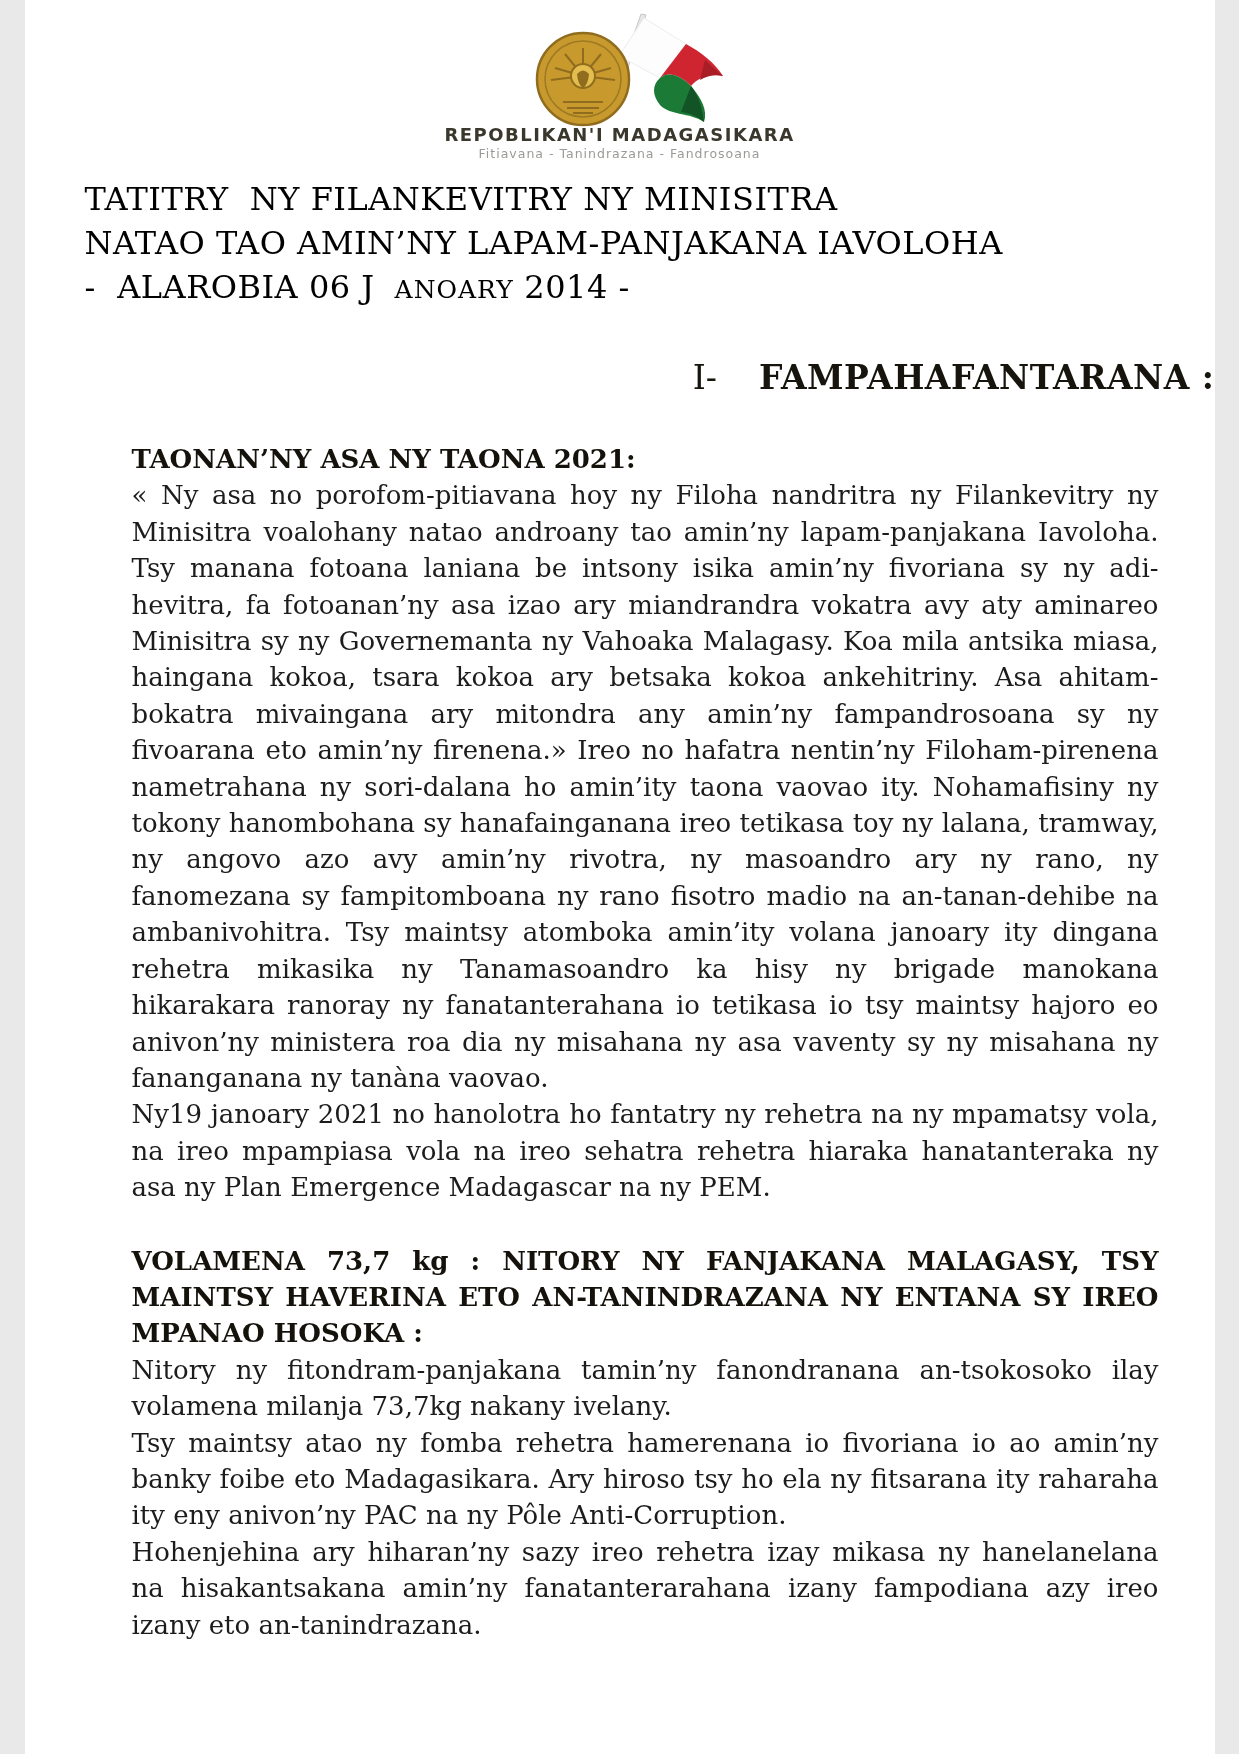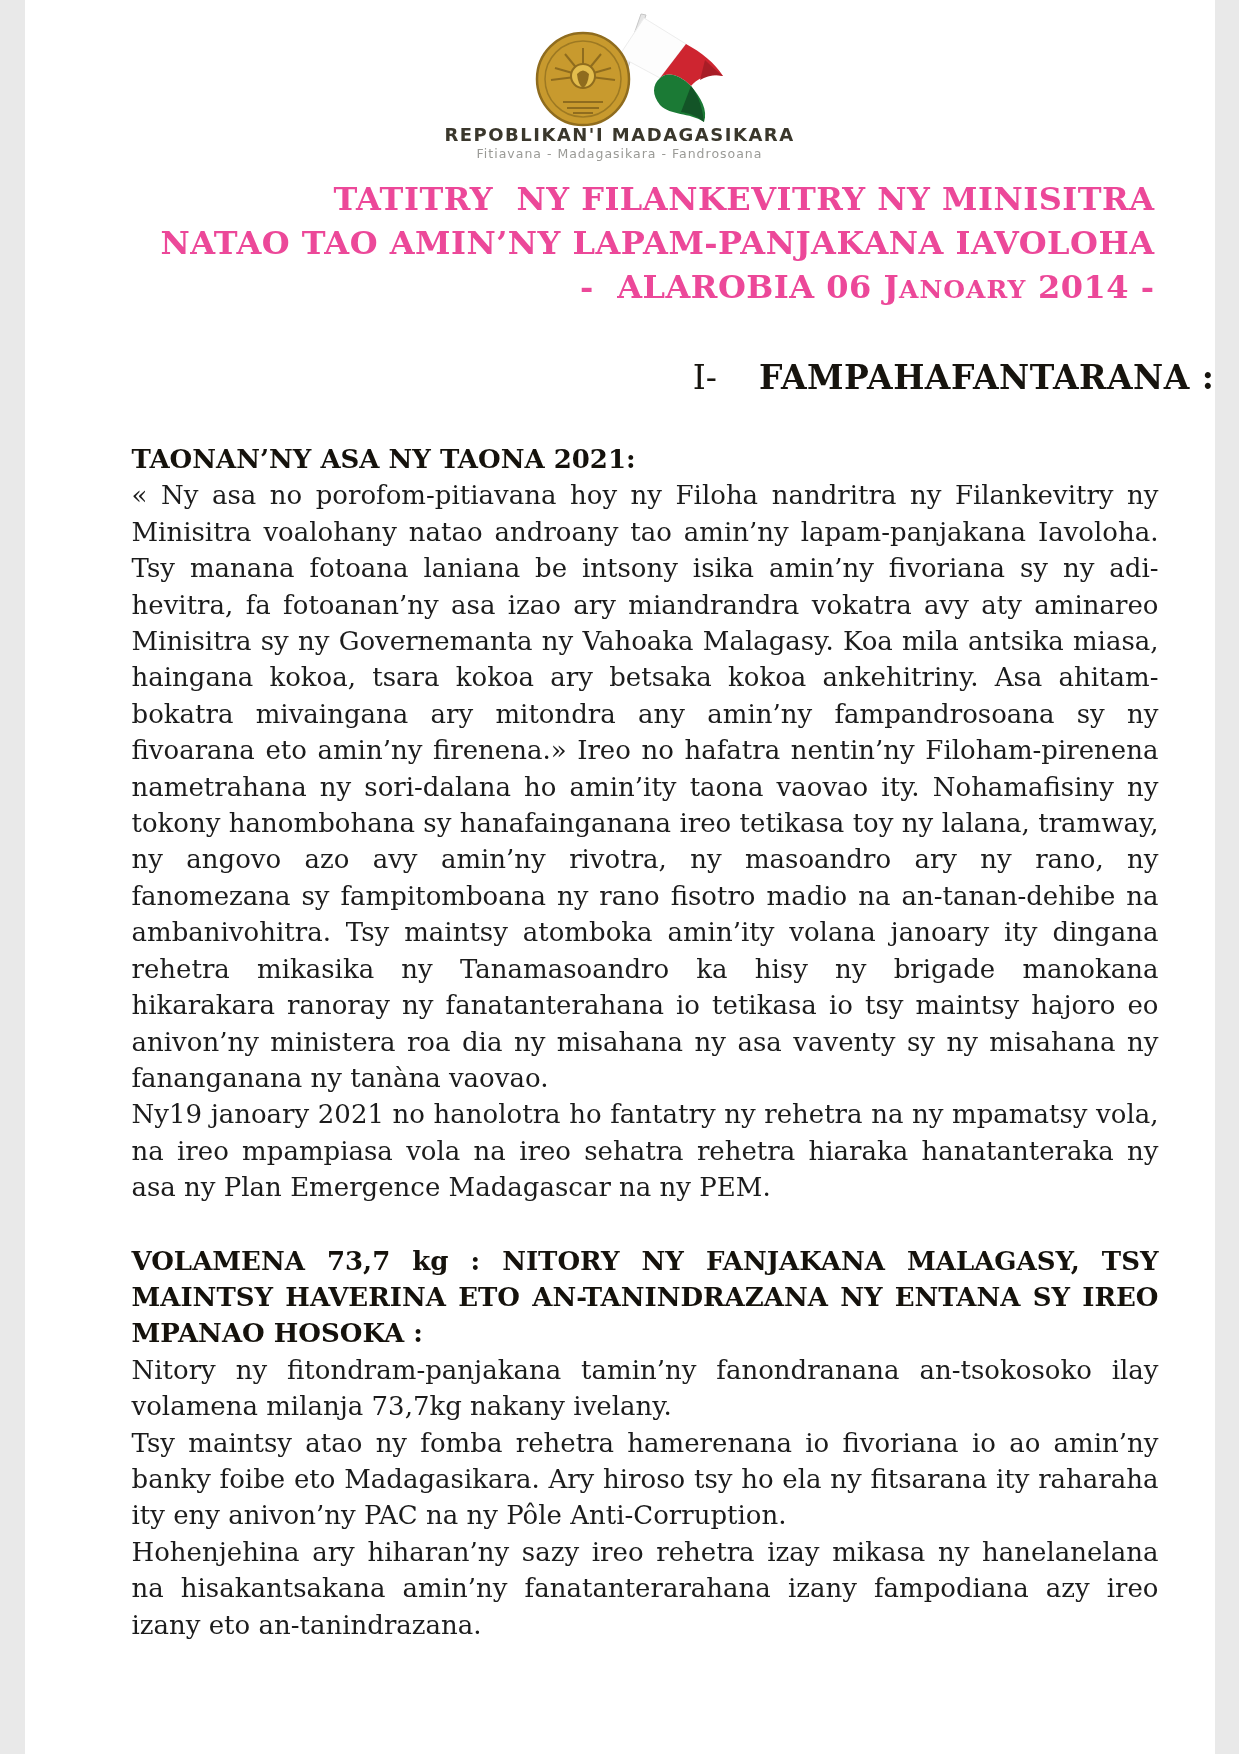--- a/index.html
+++ b/index.html
@@ -32,29 +32,29 @@
     font-family: "DejaVu Sans", "Liberation Sans", sans-serif;
     font-size: 12.5px;
     letter-spacing: 1px;
     color: #9a9a96;
     margin-top: 1px;
   }
 
   
   .doc-title {
     margin: 16px 60px 0 60px;
-    text-align: right;
-    font-weight: 700;
+    text-align: left;
+    font-weight: 400;
     font-size: 32px;
     line-height: 44px;
     letter-spacing: 0.5px;
-    color: #ec4899;
+    color: #000000;
   }
   .doc-title .t-line { white-space: pre-wrap; }
-  .doc-title .sc-small { font-size: 25px; letter-spacing: 1px; }
+  .doc-title .sc-small { font-size: 25px; letter-spacing: 1px; margin-left: 20px; }
 
   
   .section-head {
     margin-top: 46px;
     text-align: right;
     font-size: 33px;
     color: #17140e;
   }
   .section-head .numeral { font-weight: 400; margin-right: 42px; }
   .section-head .label  { font-weight: 700; letter-spacing: 0.5px; }
@@ -103,21 +103,21 @@
         <line x1="78" y1="64" x2="46" y2="68"></line>
         <line x1="78" y1="64" x2="110" y2="68"></line>
       </g>
       <circle cx="78" cy="64" r="12" fill="#e3bd4d" stroke="#8f6c1e" stroke-width="2"></circle>
 
       <path d="M72,62 q6,-7 12,0 q-1,11 -6,14 q-5,-3 -6,-14 Z" fill="#8f6c1e"></path>
 
       <path d="M58,90 h40 M62,96 h32 M68,101 h20" stroke="#8f6c1e" stroke-width="2" fill="none"></path>
     </svg>
     <div class="country-name">REPOBLIKAN'I MADAGASIKARA</div>
-    <div class="motto">Fitiavana - Madagasikara - Fandrosoana</div>
+    <div class="motto">Fitiavana - Tanindrazana - Fandrosoana</div>
   </div>
 
   <div class="doc-title">
     <div class="t-line">TATITRY  NY FILANKEVITRY NY MINISITRA</div>
     <div class="t-line">NATAO TAO AMIN’NY LAPAM-PANJAKANA IAVOLOHA</div>
     <div class="t-line"><span>-  ALAROBIA 06 J</span><span class="sc-small">ANOARY</span><span> 2014 -</span></div>
   </div>
 
   <div class="section-head">
     <span class="numeral">I-</span><span class="label">FAMPAHAFANTARANA :</span>

